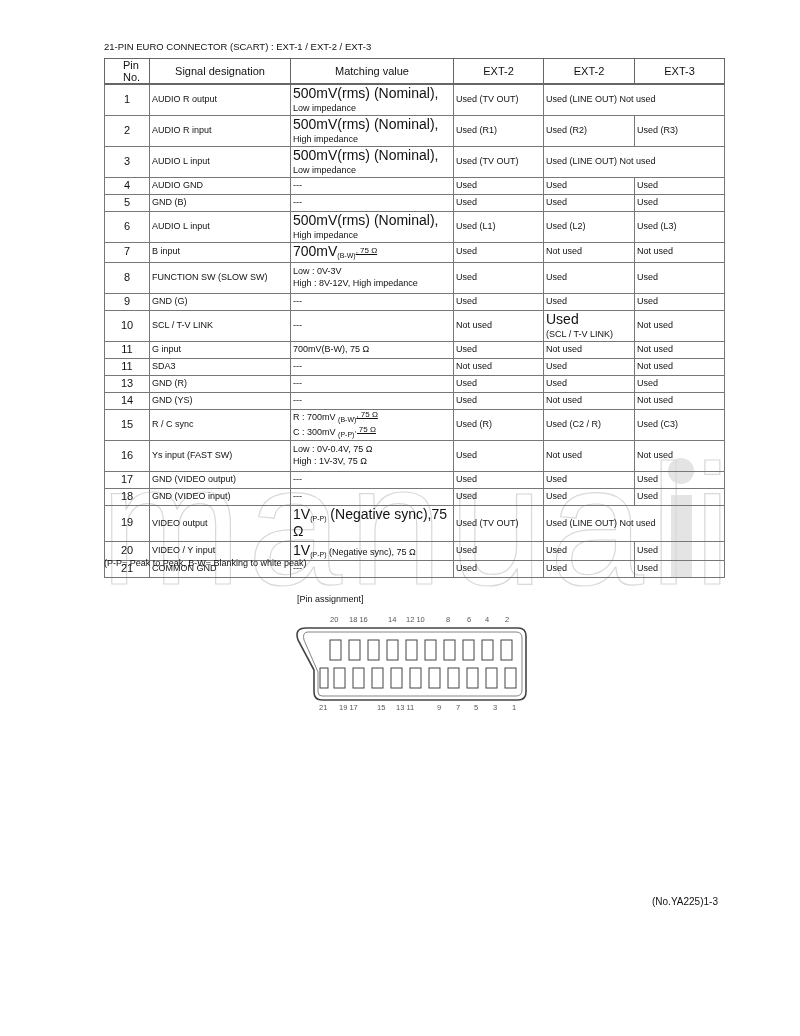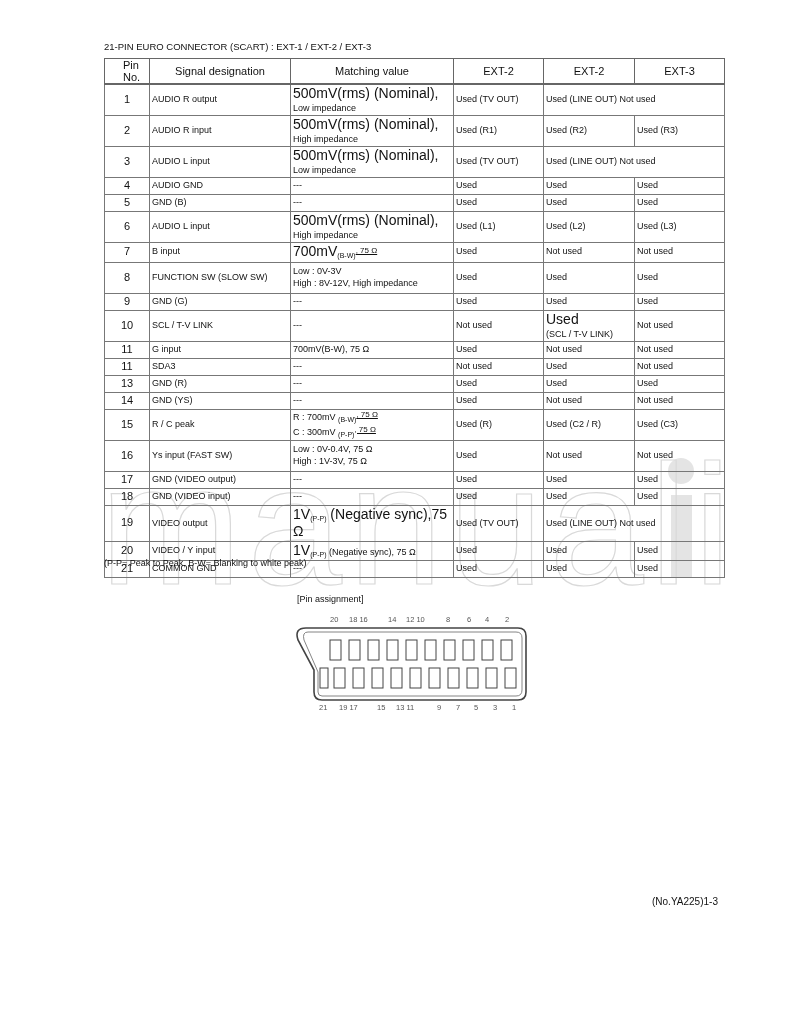--- a/index.html
+++ b/index.html
@@ -199,21 +199,21 @@
       <td class="pin">14</td>
       <td>GND (YS)</td>
       <td>---</td>
       <td class="big">Used</td>
       <td>Not used</td>
       <td>Not used</td>
     </tr>
 
     <tr class="h1">
       <td class="pin">15</td>
-      <td>R / C peak</td>
+      <td>R / C sync</td>
       <td>
         <div><span>R : 700mV</span> <span class="sub">(B-W)</span><span class="supsmall">, 75 Ω</span></div>
         <div><span>C : 300mV</span> <span class="sub">(P-P)</span><span class="supsmall">, 75 Ω</span></div>
       </td>
       <td>Used (R)</td>
       <td>Used (C2 / R)</td>
       <td>Used (C3)</td>
     </tr>
 
     <tr class="h1">

